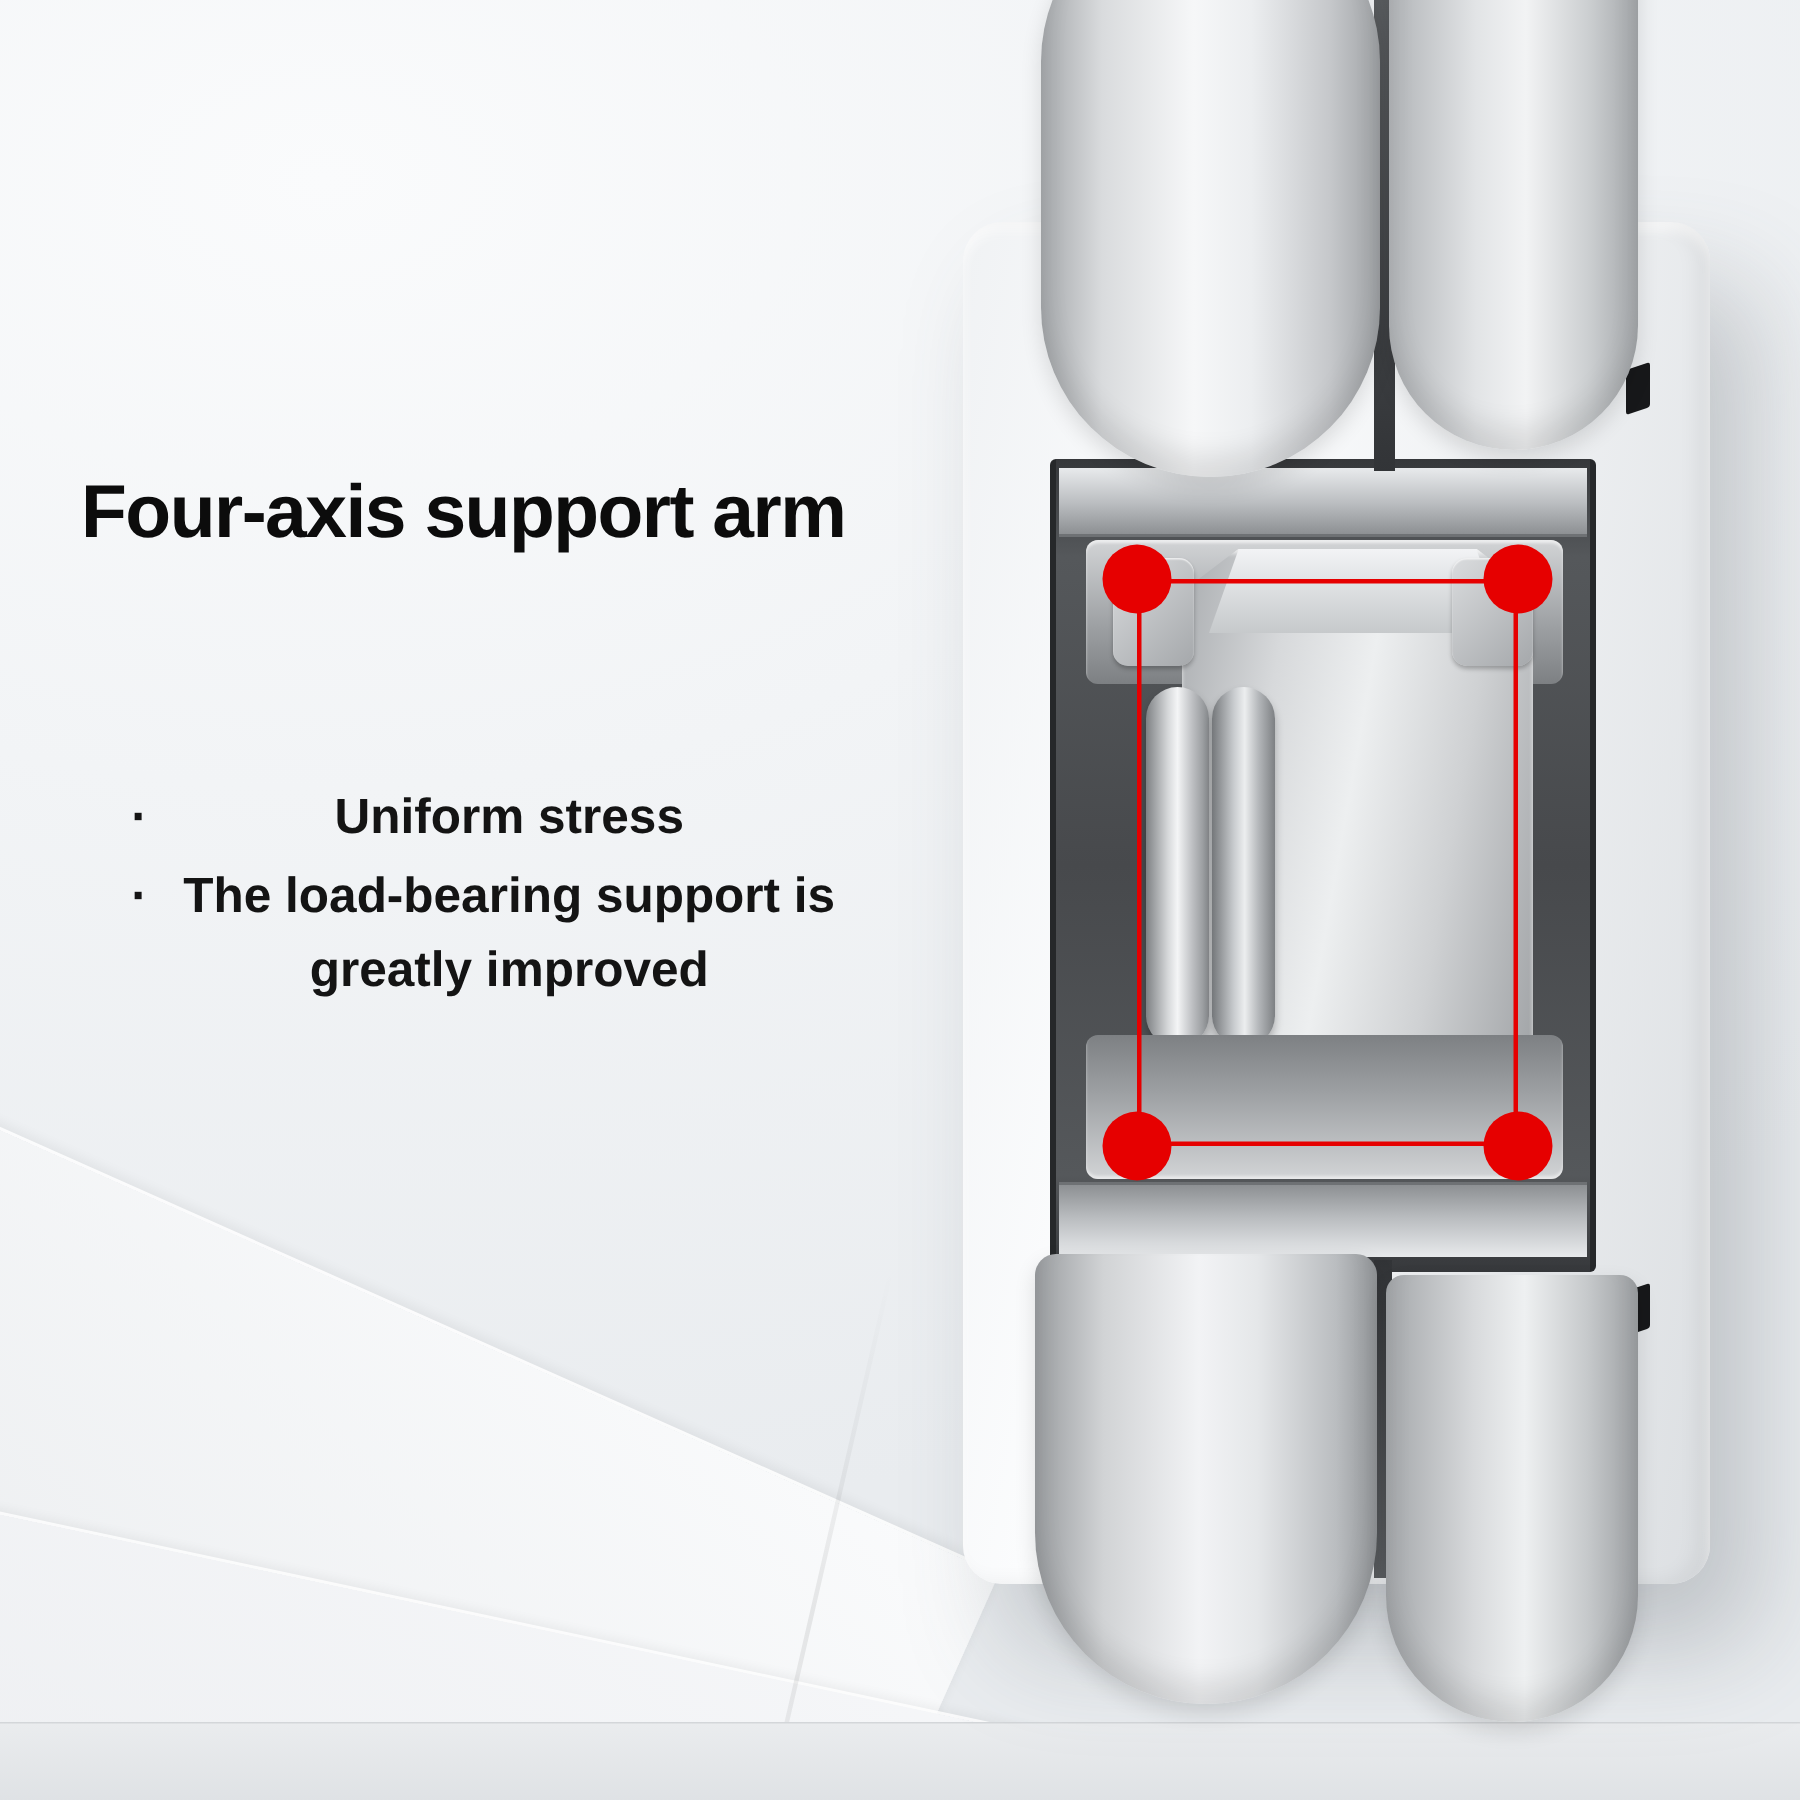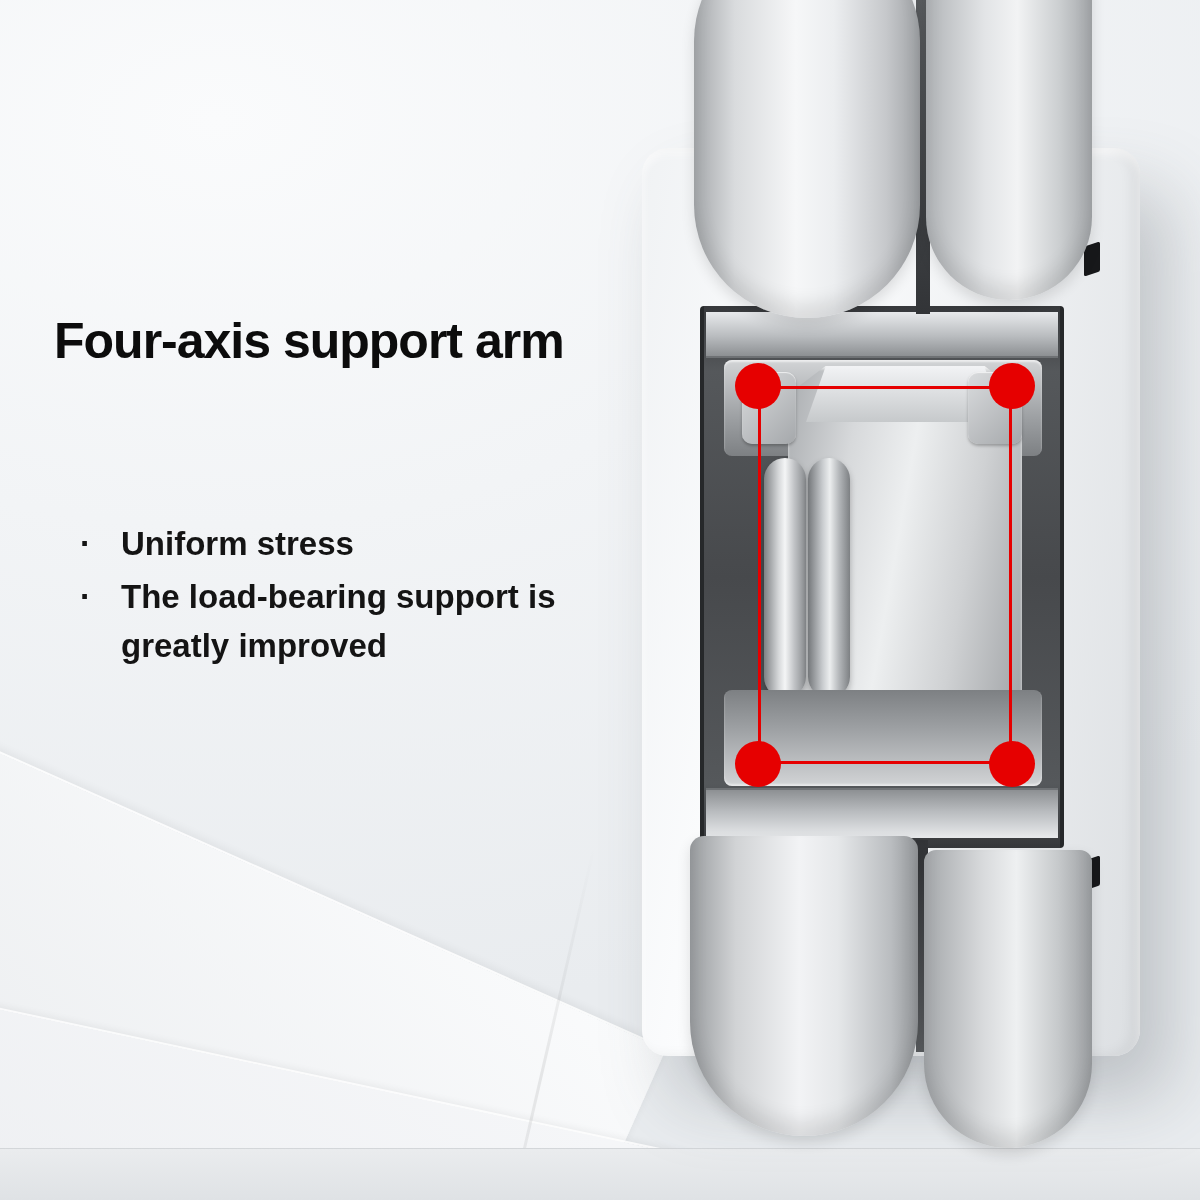--- a/index.html
+++ b/index.html
@@ -5,20 +5,21 @@
   * { margin:0; padding:0; box-sizing:border-box; }
   html,body { width:1200px; height:1200px; }
   body {
     font-family:"Liberation Sans","DejaVu Sans",sans-serif;
     overflow:hidden;
     background:#eef0f2;
   }
   .canvas {
     position:relative; width:1200px; height:1200px; overflow:hidden;
     background: radial-gradient(1400px 900px at 18% 10%, #fafbfc 0%, #f2f4f6 45%, #e9ecef 100%);
+    text-align: center;
   }
 
   
   .pane1 {
     position:absolute; left:-120px; top:700px; width:860px; height:660px;
     background: linear-gradient(200deg,#fafbfc 0%, #edeff1 55%, #e4e7ea 100%);
     transform: rotate(24deg); transform-origin: top left;
     box-shadow: 0 -2px 0 rgba(255,255,255,.85), 0 -5px 8px rgba(0,0,0,.05);
   }
   .pane2 {

